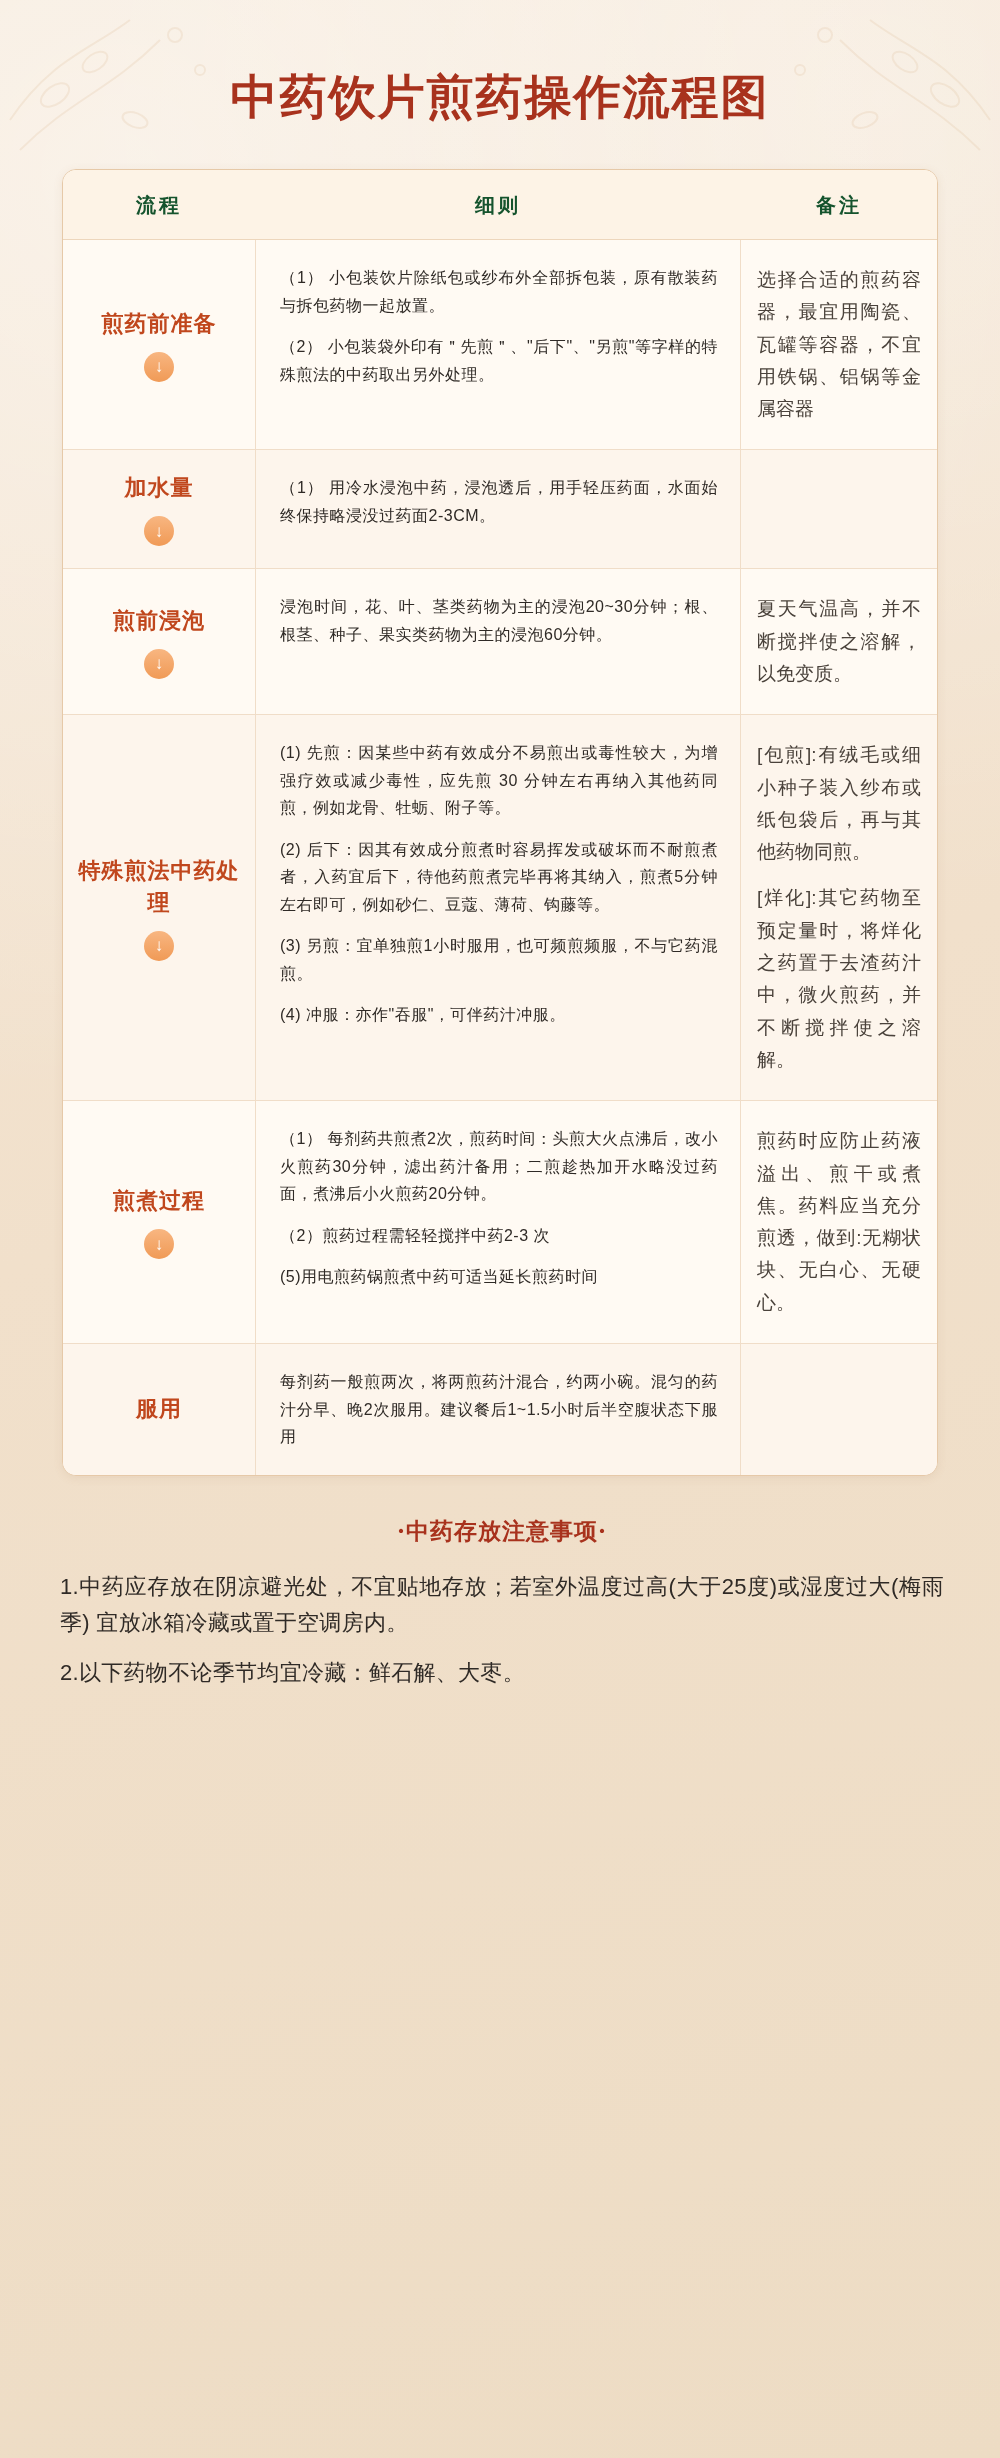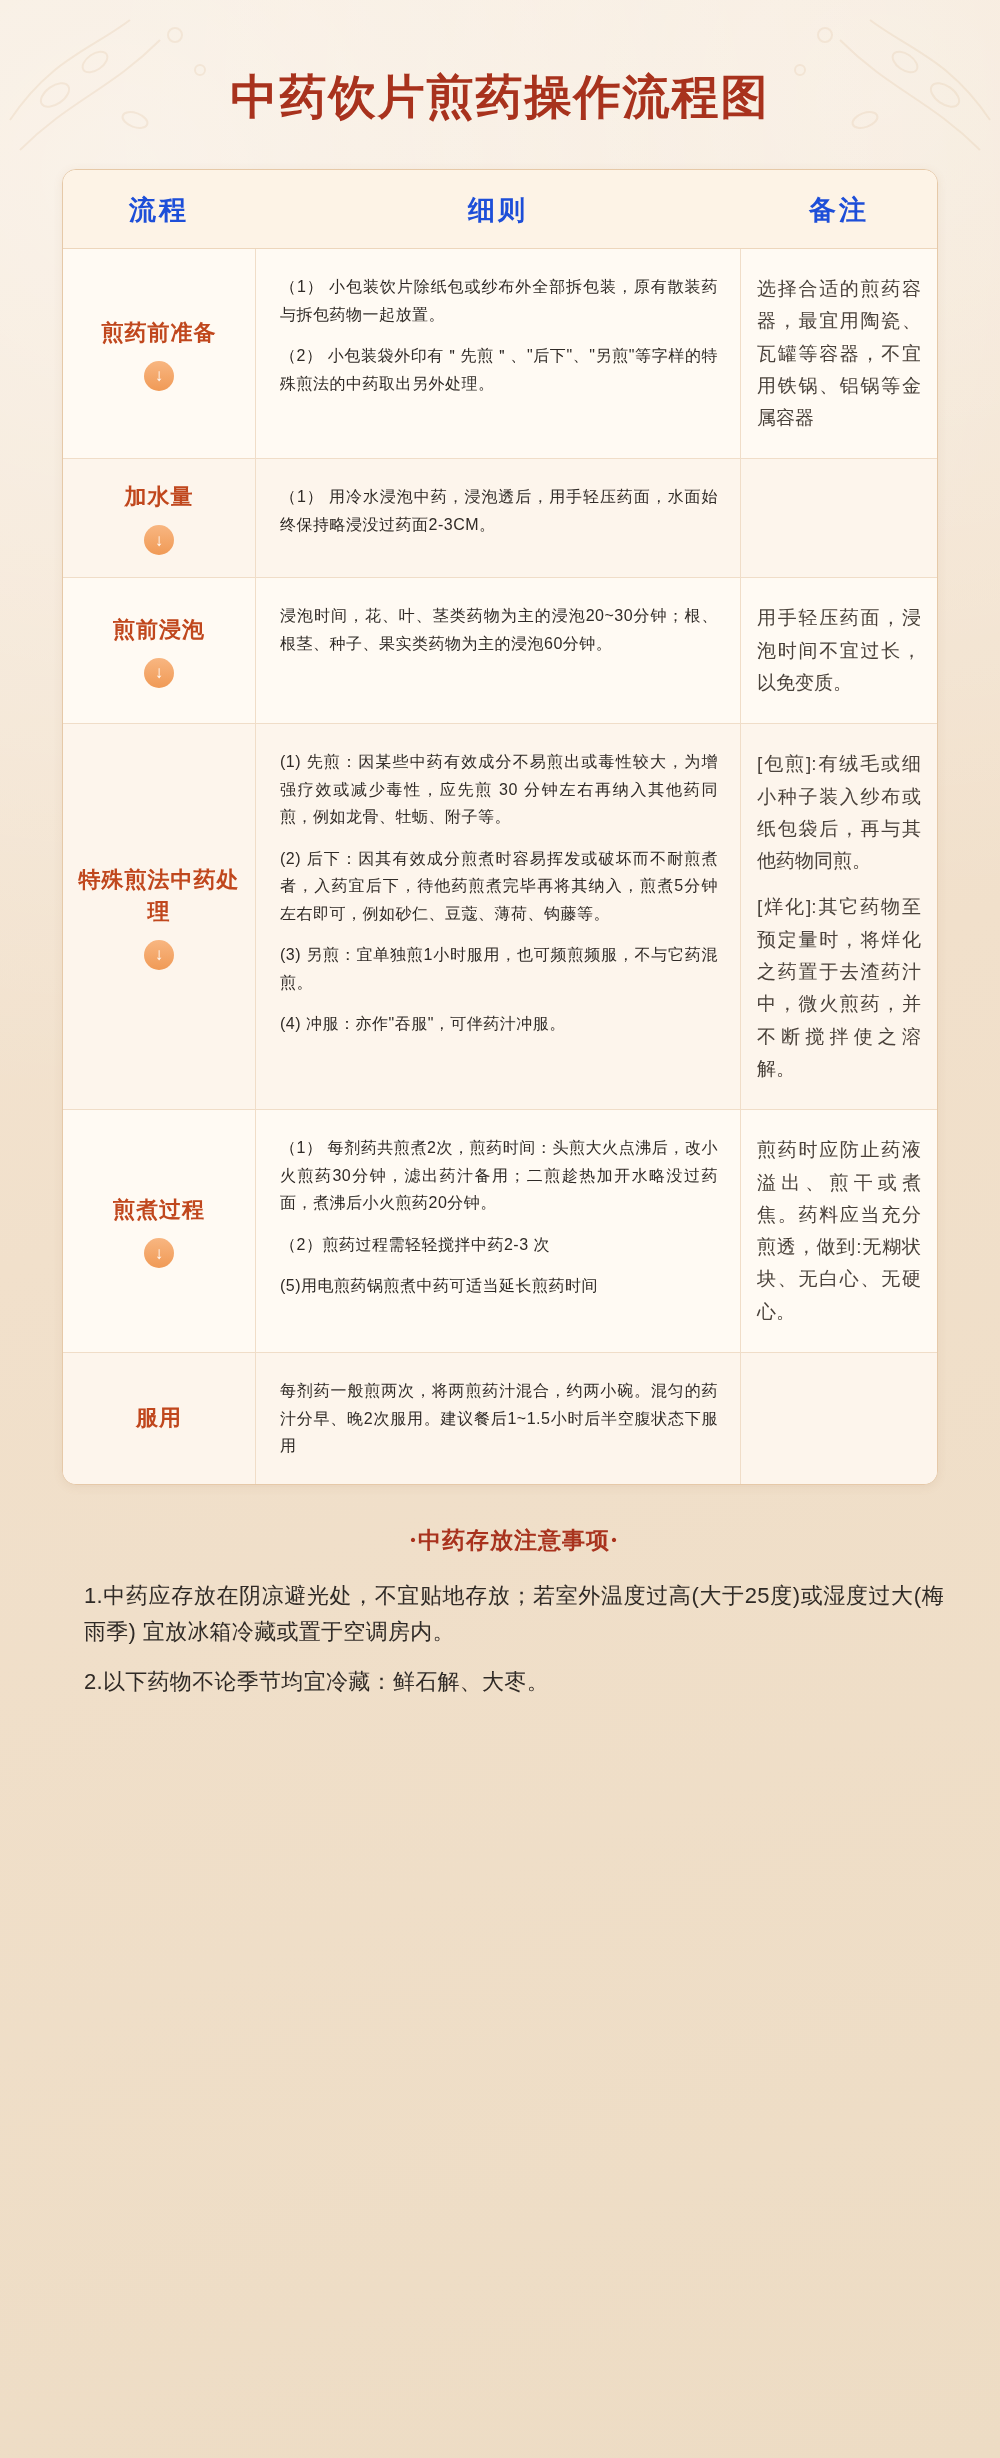--- a/index.html
+++ b/index.html
@@ -62,22 +62,22 @@
   .head-row {
     display: flex;
     align-items: center;
     background: #fdf3e6;
     border-bottom: 1px solid #edd6bc;
     padding: 22px 0 20px 0;
   }
   .head-cell {
     font-family: "DejaVu Serif", "Liberation Serif", serif;
     font-weight: bold;
-    font-size: 27px;
-    color: #1d4ed8;
+    font-size: 20px;
+    color: #14532d;
     text-align: center;
     letter-spacing: 3px;
   }
   .col-flow { width: 192px; flex: 0 0 192px; }
   .col-detail { flex: 1 1 auto; text-align: center; }
   .col-note { width: 196px; flex: 0 0 196px; }
 
   .row {
     display: flex;
     align-items: stretch;
@@ -151,21 +151,21 @@
     color: #4a423b;
     text-align: justify;
     margin: 0 0 14px 0;
   }
   .note-text:last-child { margin-bottom: 0; }
   .note-center {
     justify-content: center;
   }
 
   .footer {
-    margin: 40px 56px 0 84px;
+    margin: 40px 56px 0 60px;
   }
   .footer-title {
     text-align: center;
     font-family: "DejaVu Serif", "Liberation Serif", serif;
     font-weight: bold;
     font-size: 23px;
     color: #a8321d;
     letter-spacing: 1px;
     margin-bottom: 22px;
   }
@@ -246,21 +246,21 @@
 
     <div class="row">
       <div class="cell-flow">
         <div class="flow-label">煎前浸泡</div>
         <div class="arrow-circle">↓</div>
       </div>
       <div class="cell-detail">
         <p class="para">浸泡时间，花、叶、茎类药物为主的浸泡20~30分钟；根、根茎、种子、果实类药物为主的浸泡60分钟。</p>
       </div>
       <div class="cell-note note-center">
-        <p class="note-text">用手轻压药面，浸泡时间不宜过长，以免变质。</p>
+        <p class="note-text">夏天气温高，并不断搅拌使之溶解，以免变质。</p>
       </div>
     </div>
 
     <div class="row alt">
       <div class="cell-flow">
         <div class="flow-label">特殊煎法中药处理</div>
         <div class="arrow-circle">↓</div>
       </div>
       <div class="cell-detail">
         <p class="para">(1) 先煎：因某些中药有效成分不易煎出或毒性较大，为增强疗效或减少毒性，应先煎 30 分钟左右再纳入其他药同煎，例如龙骨、牡蛎、附子等。</p>

